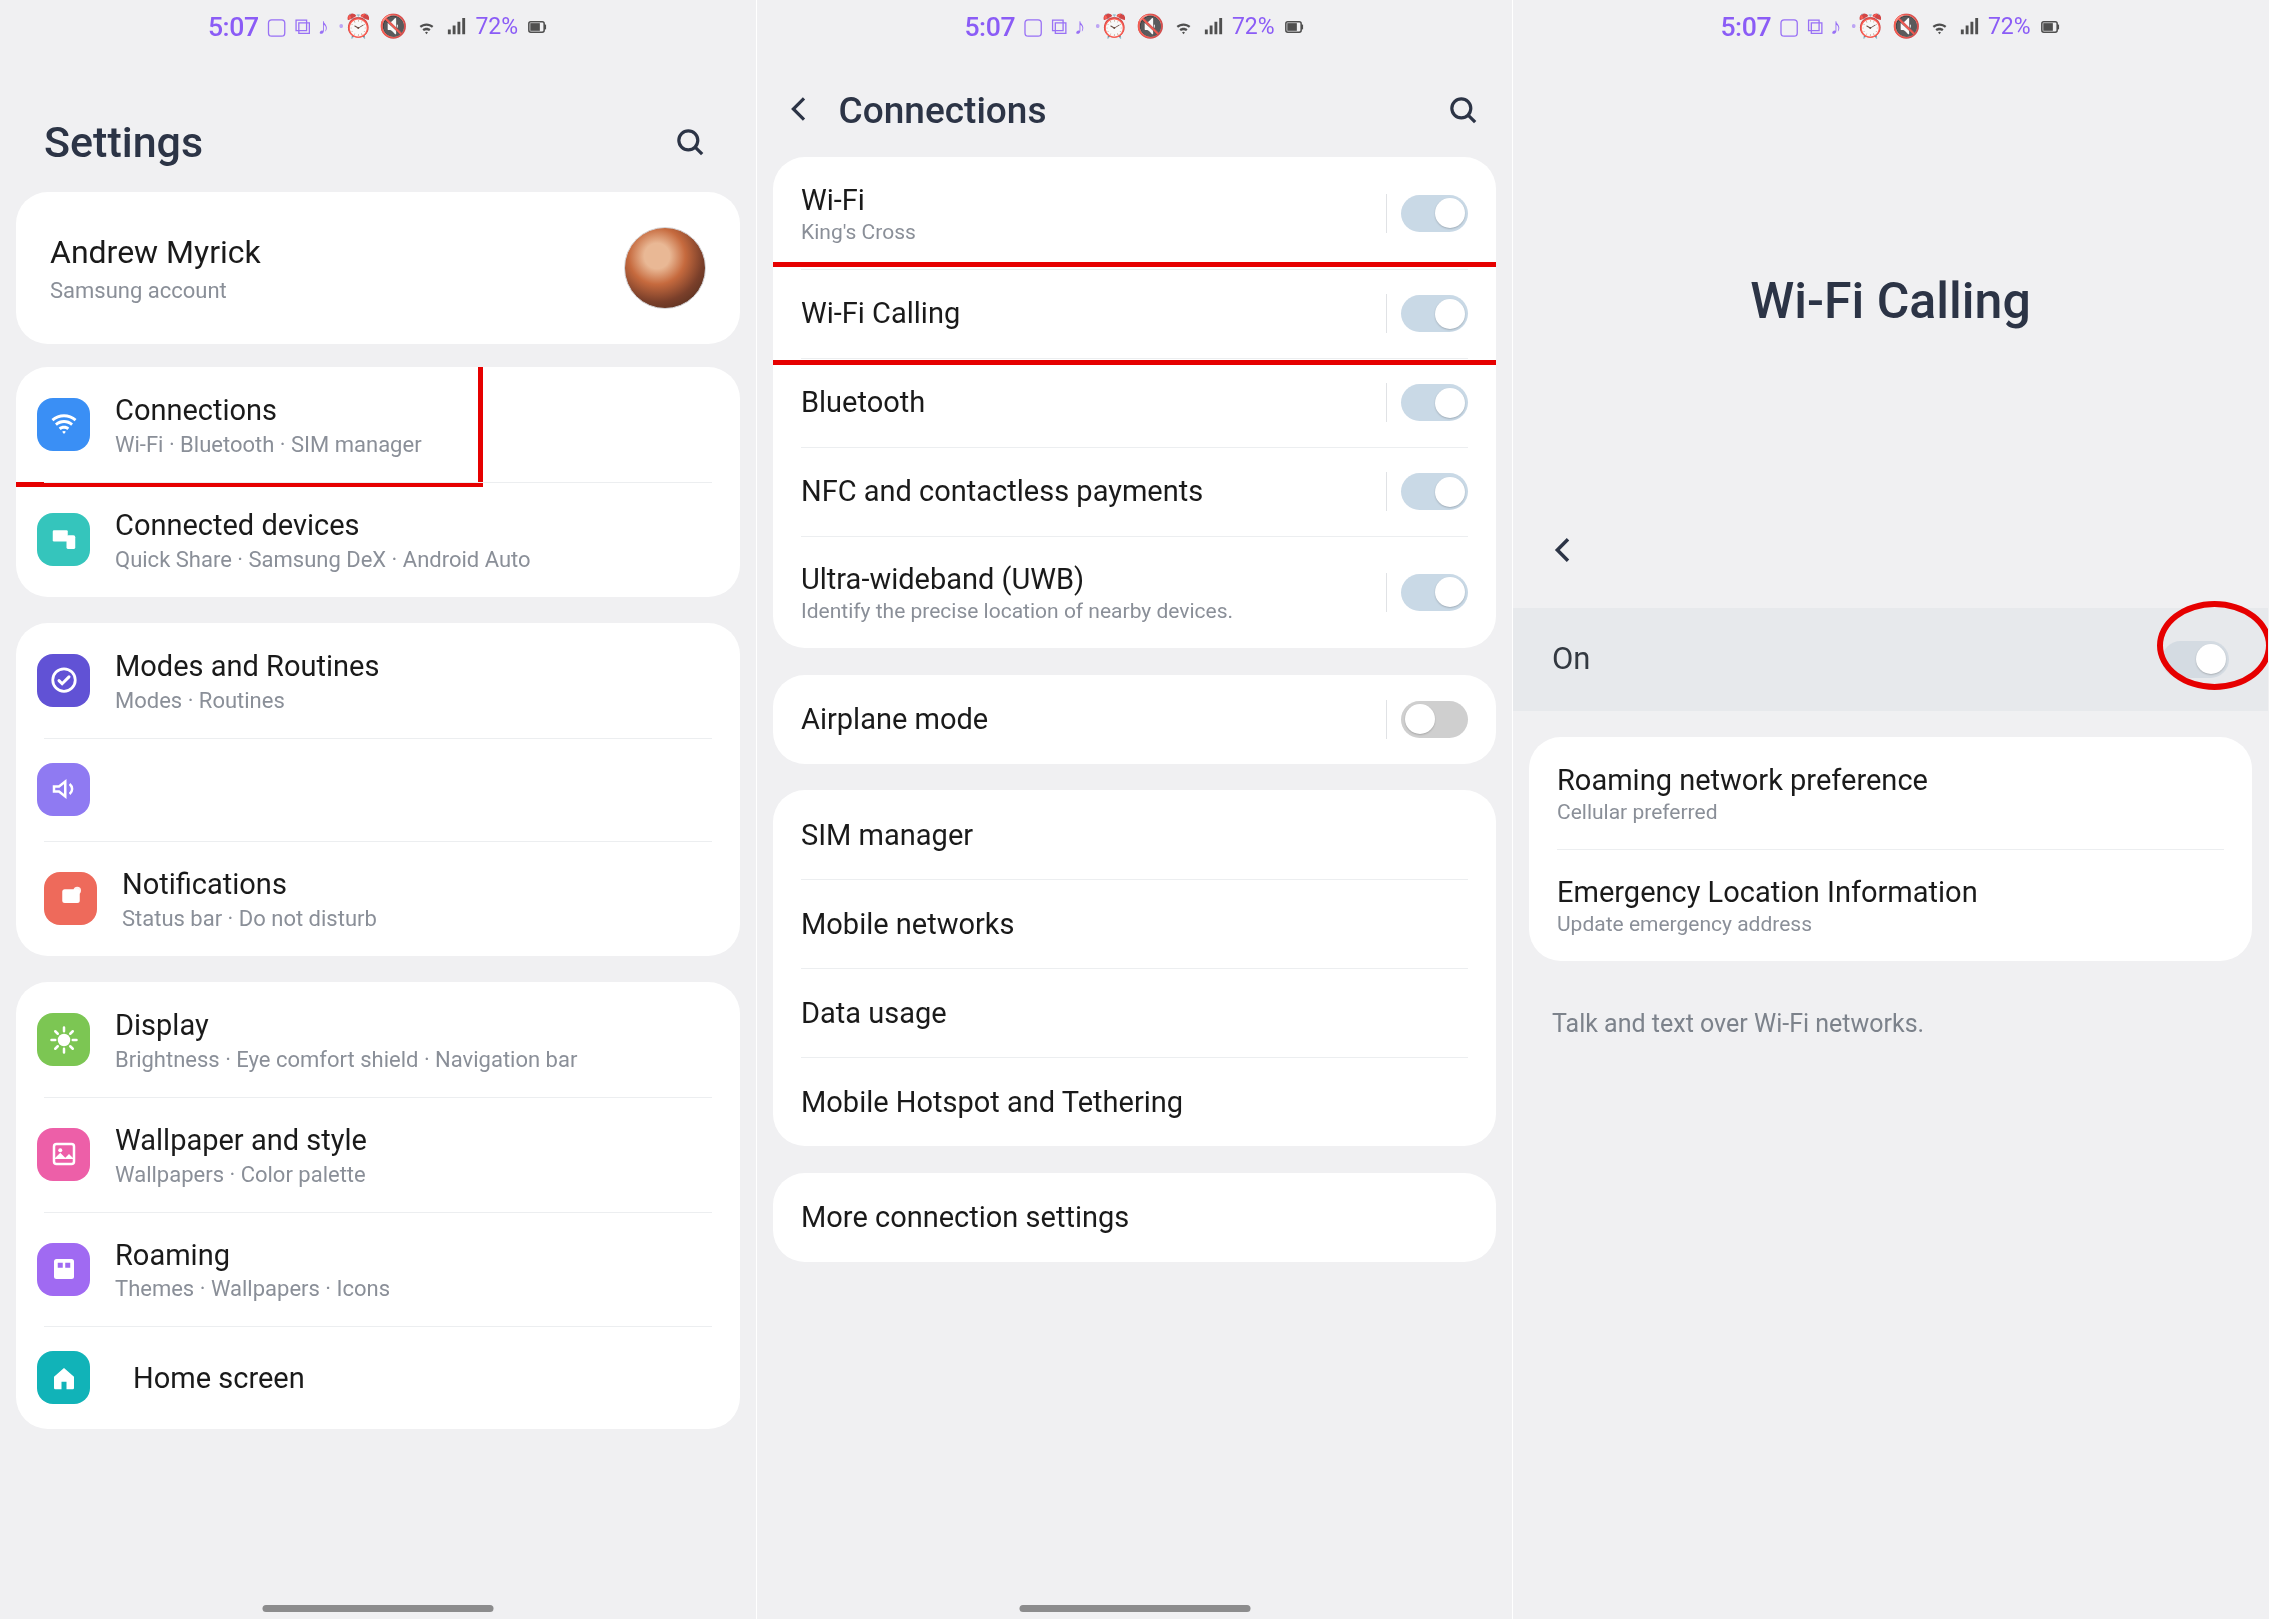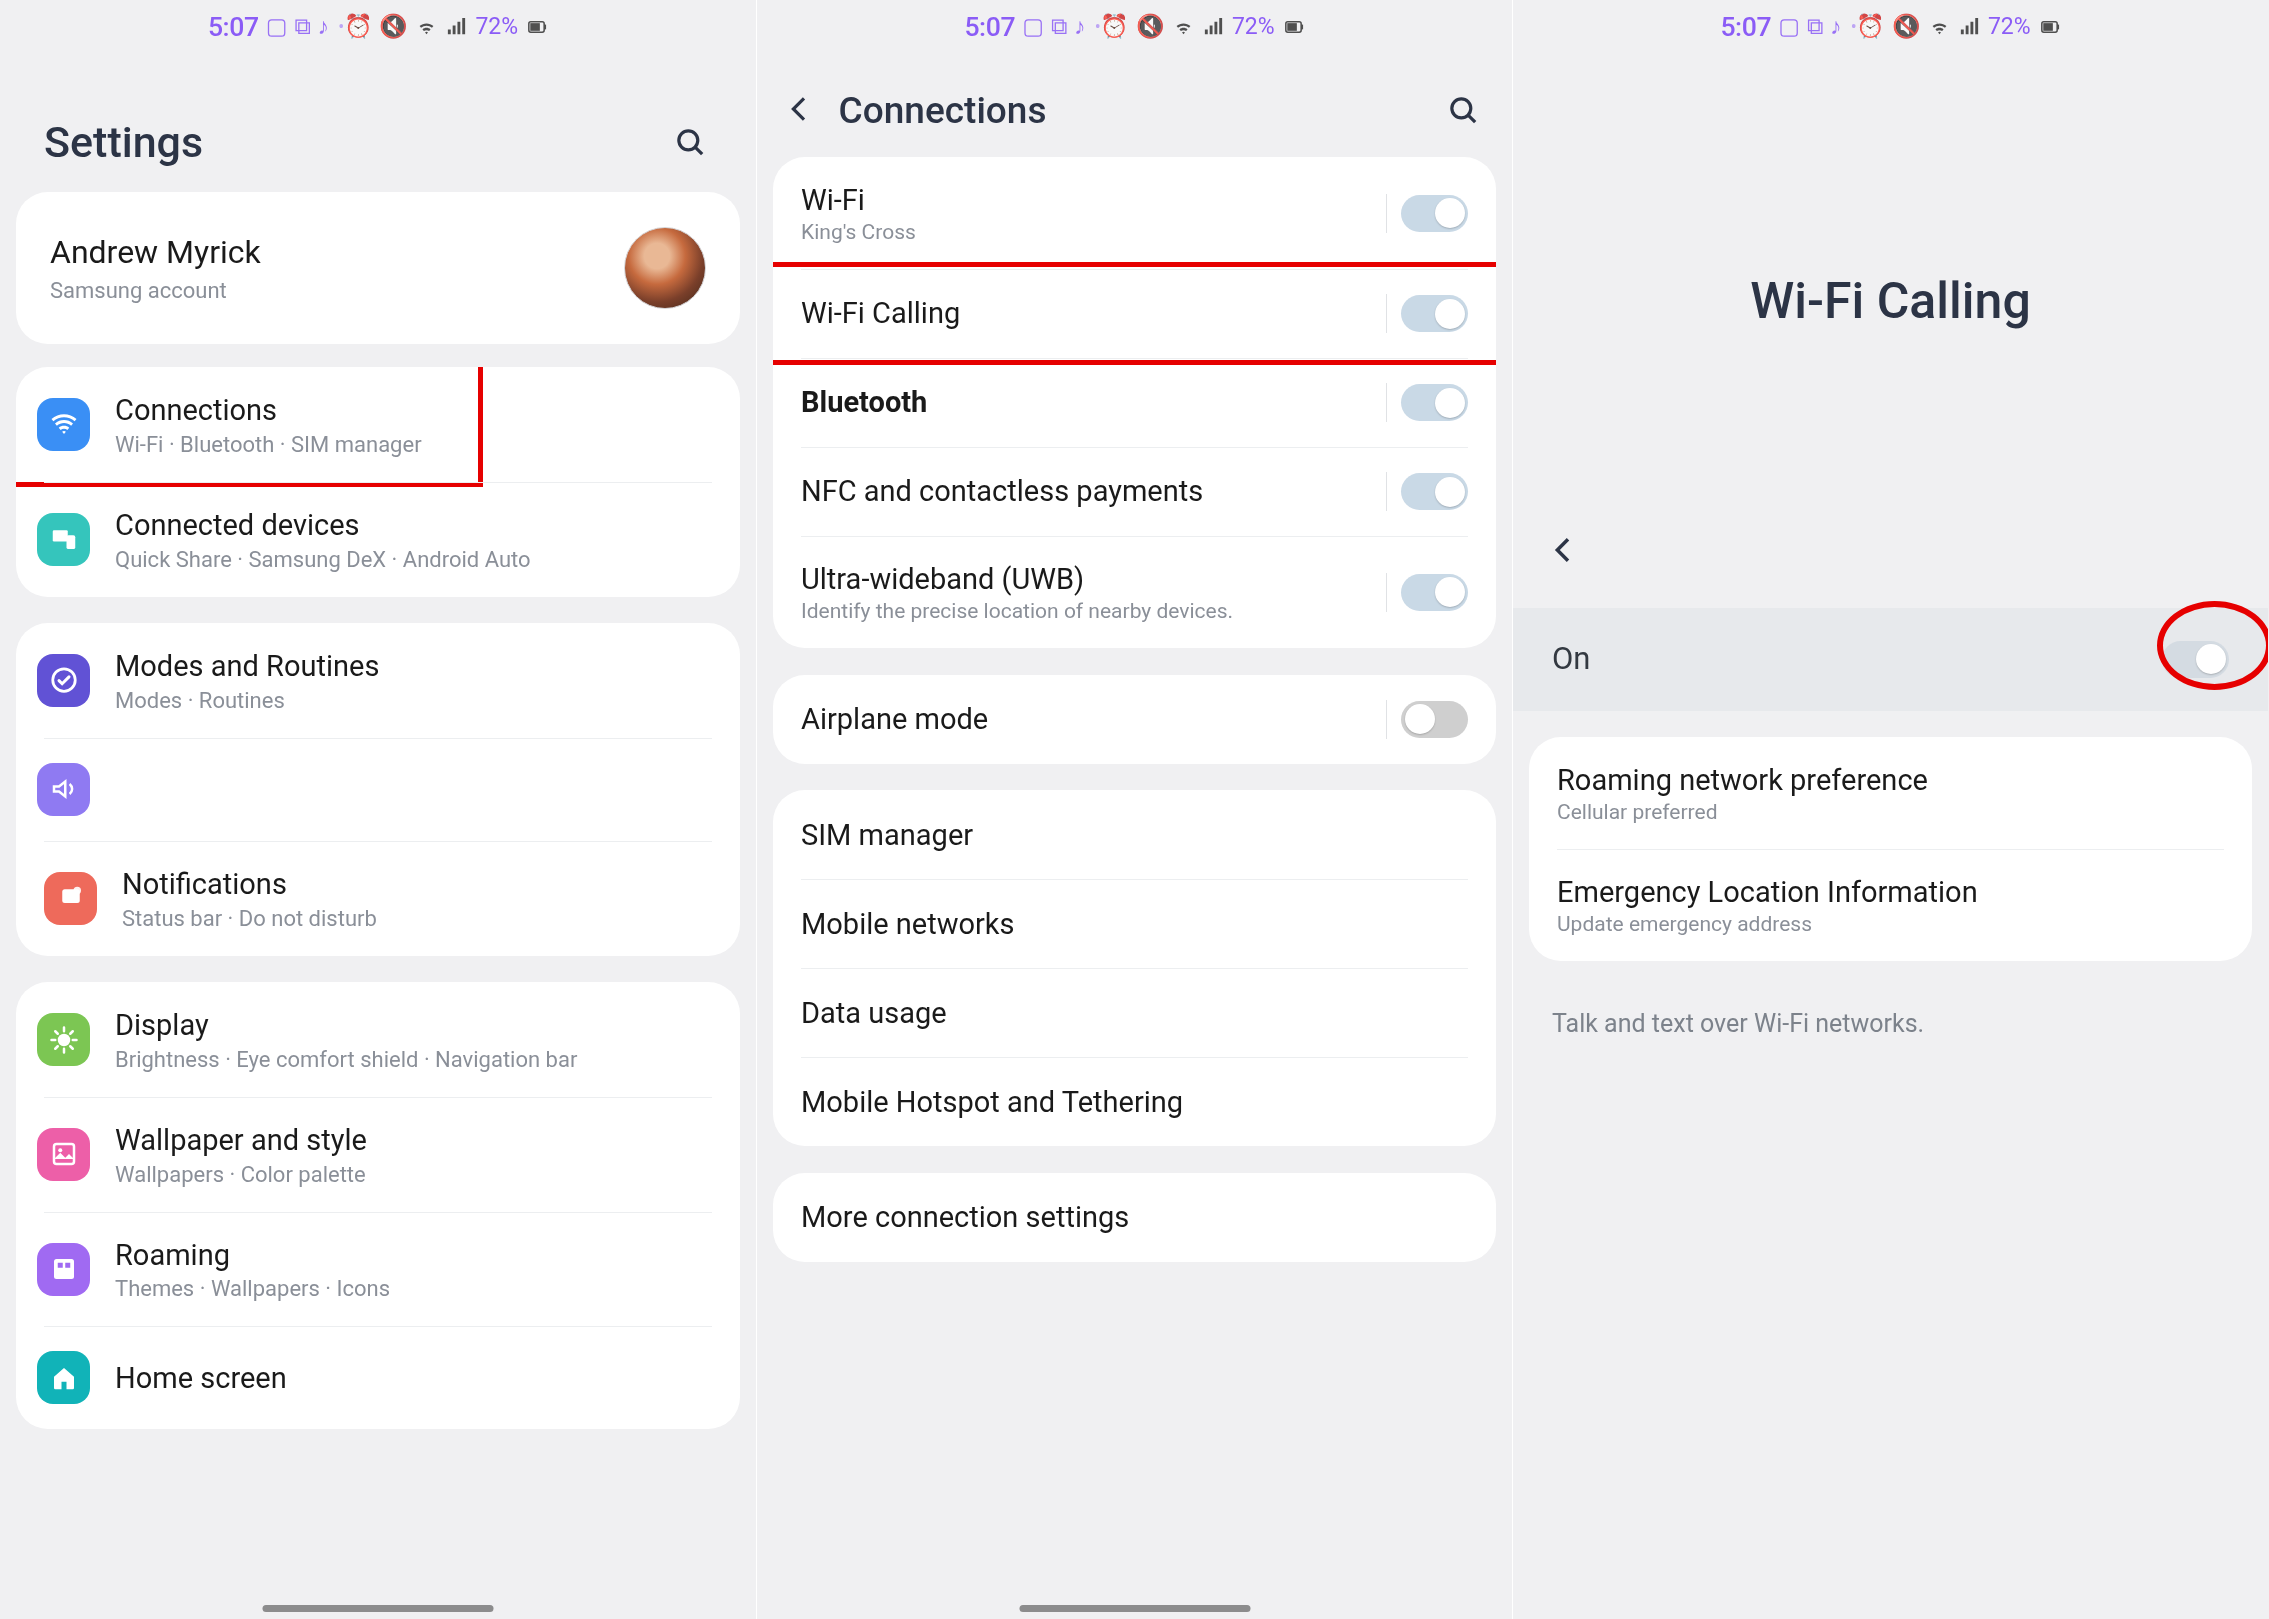--- a/index.html
+++ b/index.html
@@ -292,21 +292,21 @@
               <rect x="4" y="4" width="16" height="16" rx="2"></rect>
               <rect x="7" y="7" width="4" height="4" fill="#a06af2"></rect>
               <rect x="13" y="7" width="4" height="4" fill="#a06af2"></rect>
             </svg>
           </div>
       <div class="row-text">
         <div class="row-title">Roaming</div>
         <div class="row-sub">Themes · Wallpapers · Icons</div>
       </div>
         </div>
-        <div class="row with-icon" style="position: relative;">
+        <div class="row with-icon" style="position: relative; gap: 18px;">
       <div class="row-icon ic-tealhome">
             <svg viewBox="0 0 24 24">
               <path d="M4 11l8-7 8 7v9a1 1 0 01-1 1h-5v-6h-4v6H5a1 1 0 01-1-1v-9z"></path>
             </svg>
           </div>
       <div class="row-text">
         <div class="row-title">Home screen</div>
 
       </div>
         </div>
@@ -382,21 +382,21 @@
           <div class="row-title">Wi-Fi Calling</div>
         </div>
         <div class="toggle-wrap">
           <div class="vdiv"></div>
           <div class="toggle ">
             <div class="knob"></div>
           </div>
         </div>
         <div class="highlight-red" style="inset: -7px -14px;"></div>
       </div>
-      <div class="row" style="position: relative; font-weight: bold;">
+      <div class="row" style="position: relative;">
         <div class="row-text">
           <div class="row-title">Bluetooth</div>
         </div>
         <div class="toggle-wrap">
           <div class="vdiv"></div>
           <div class="toggle ">
             <div class="knob"></div>
           </div>
         </div>
       </div>

